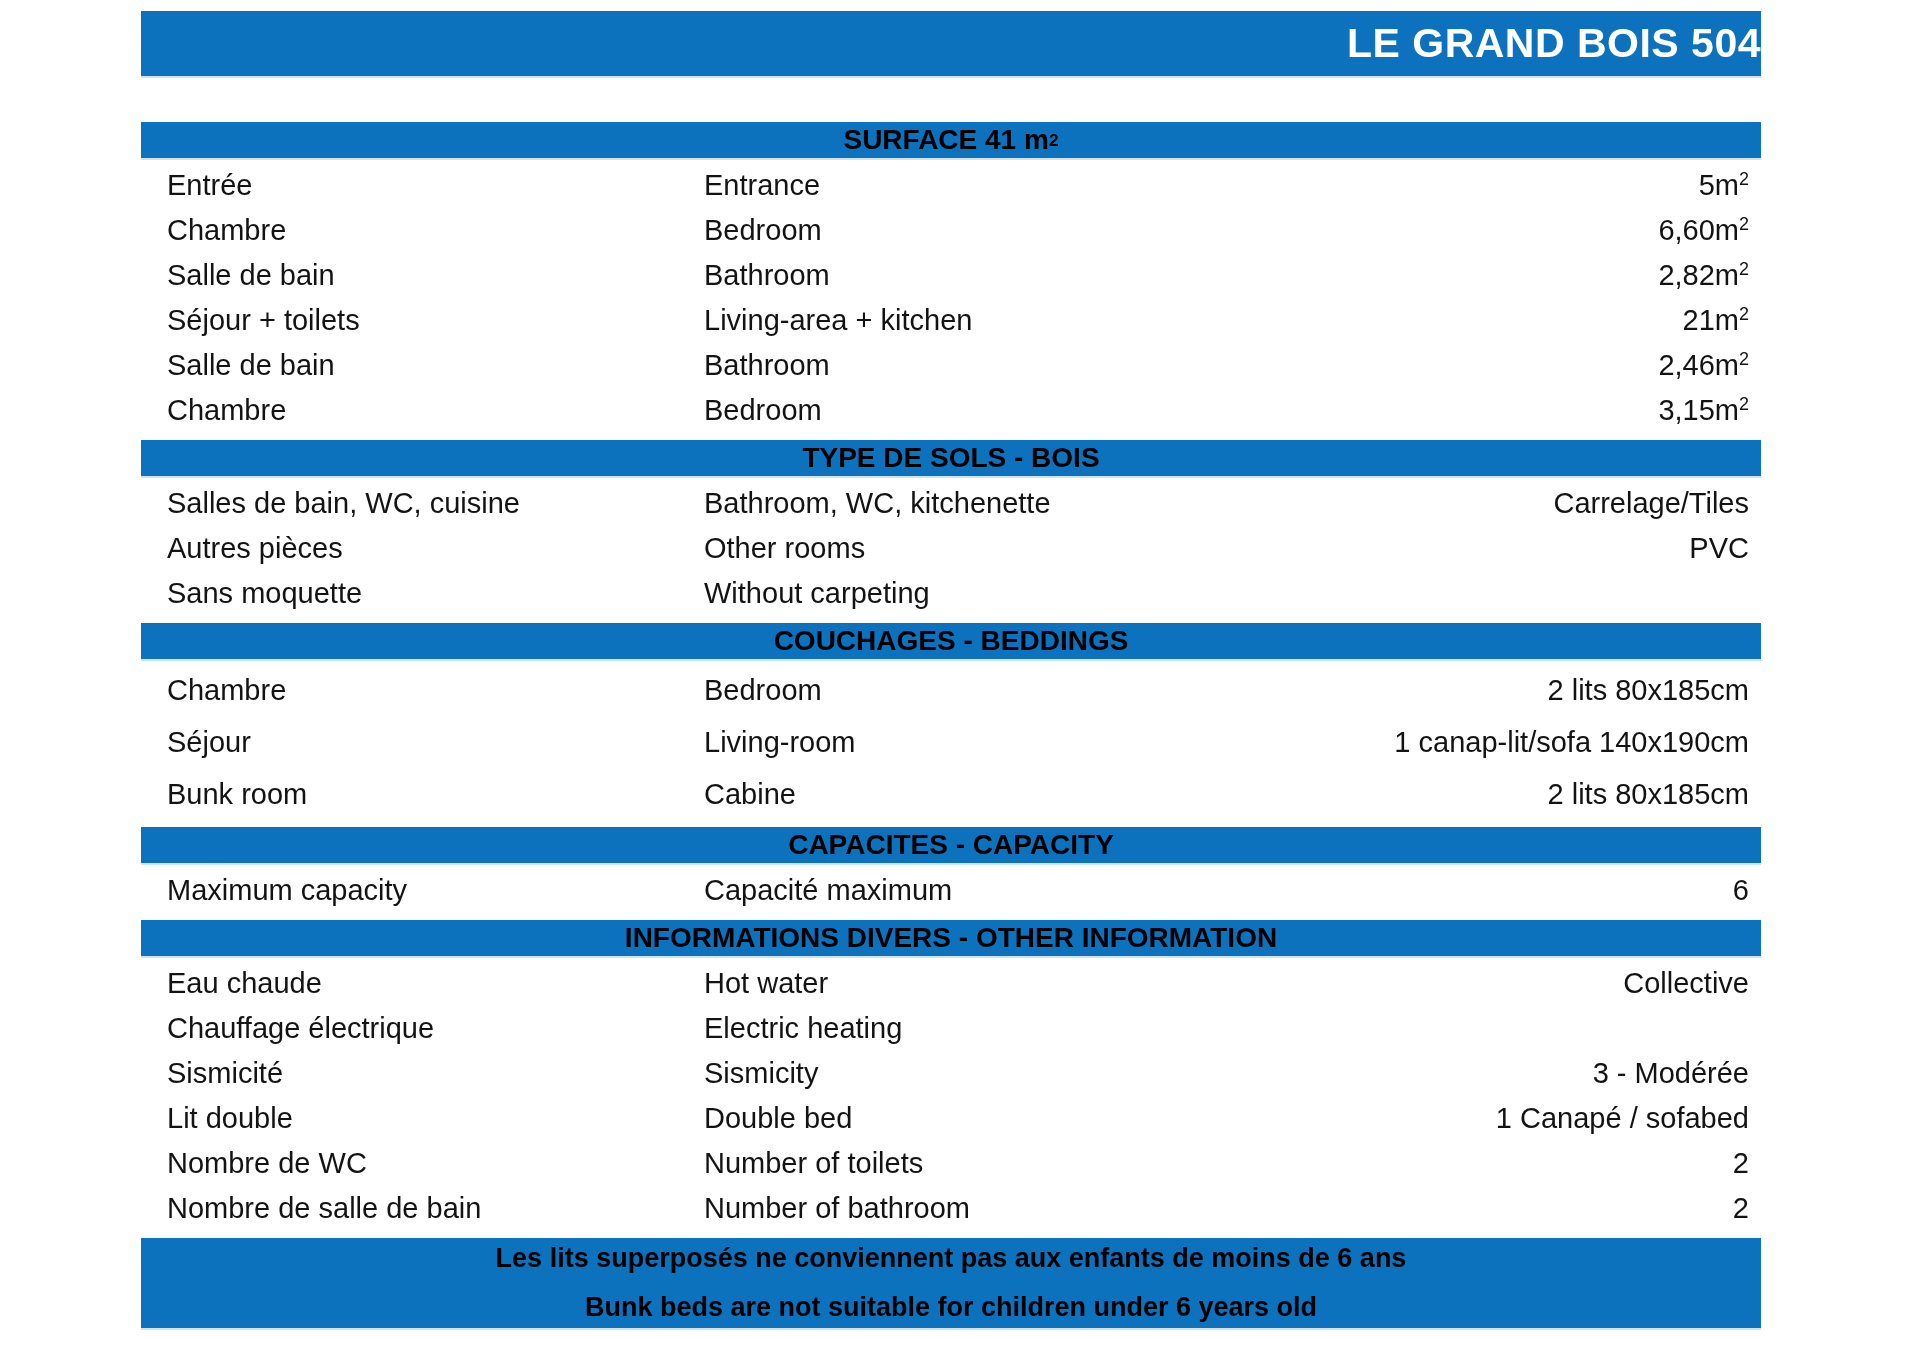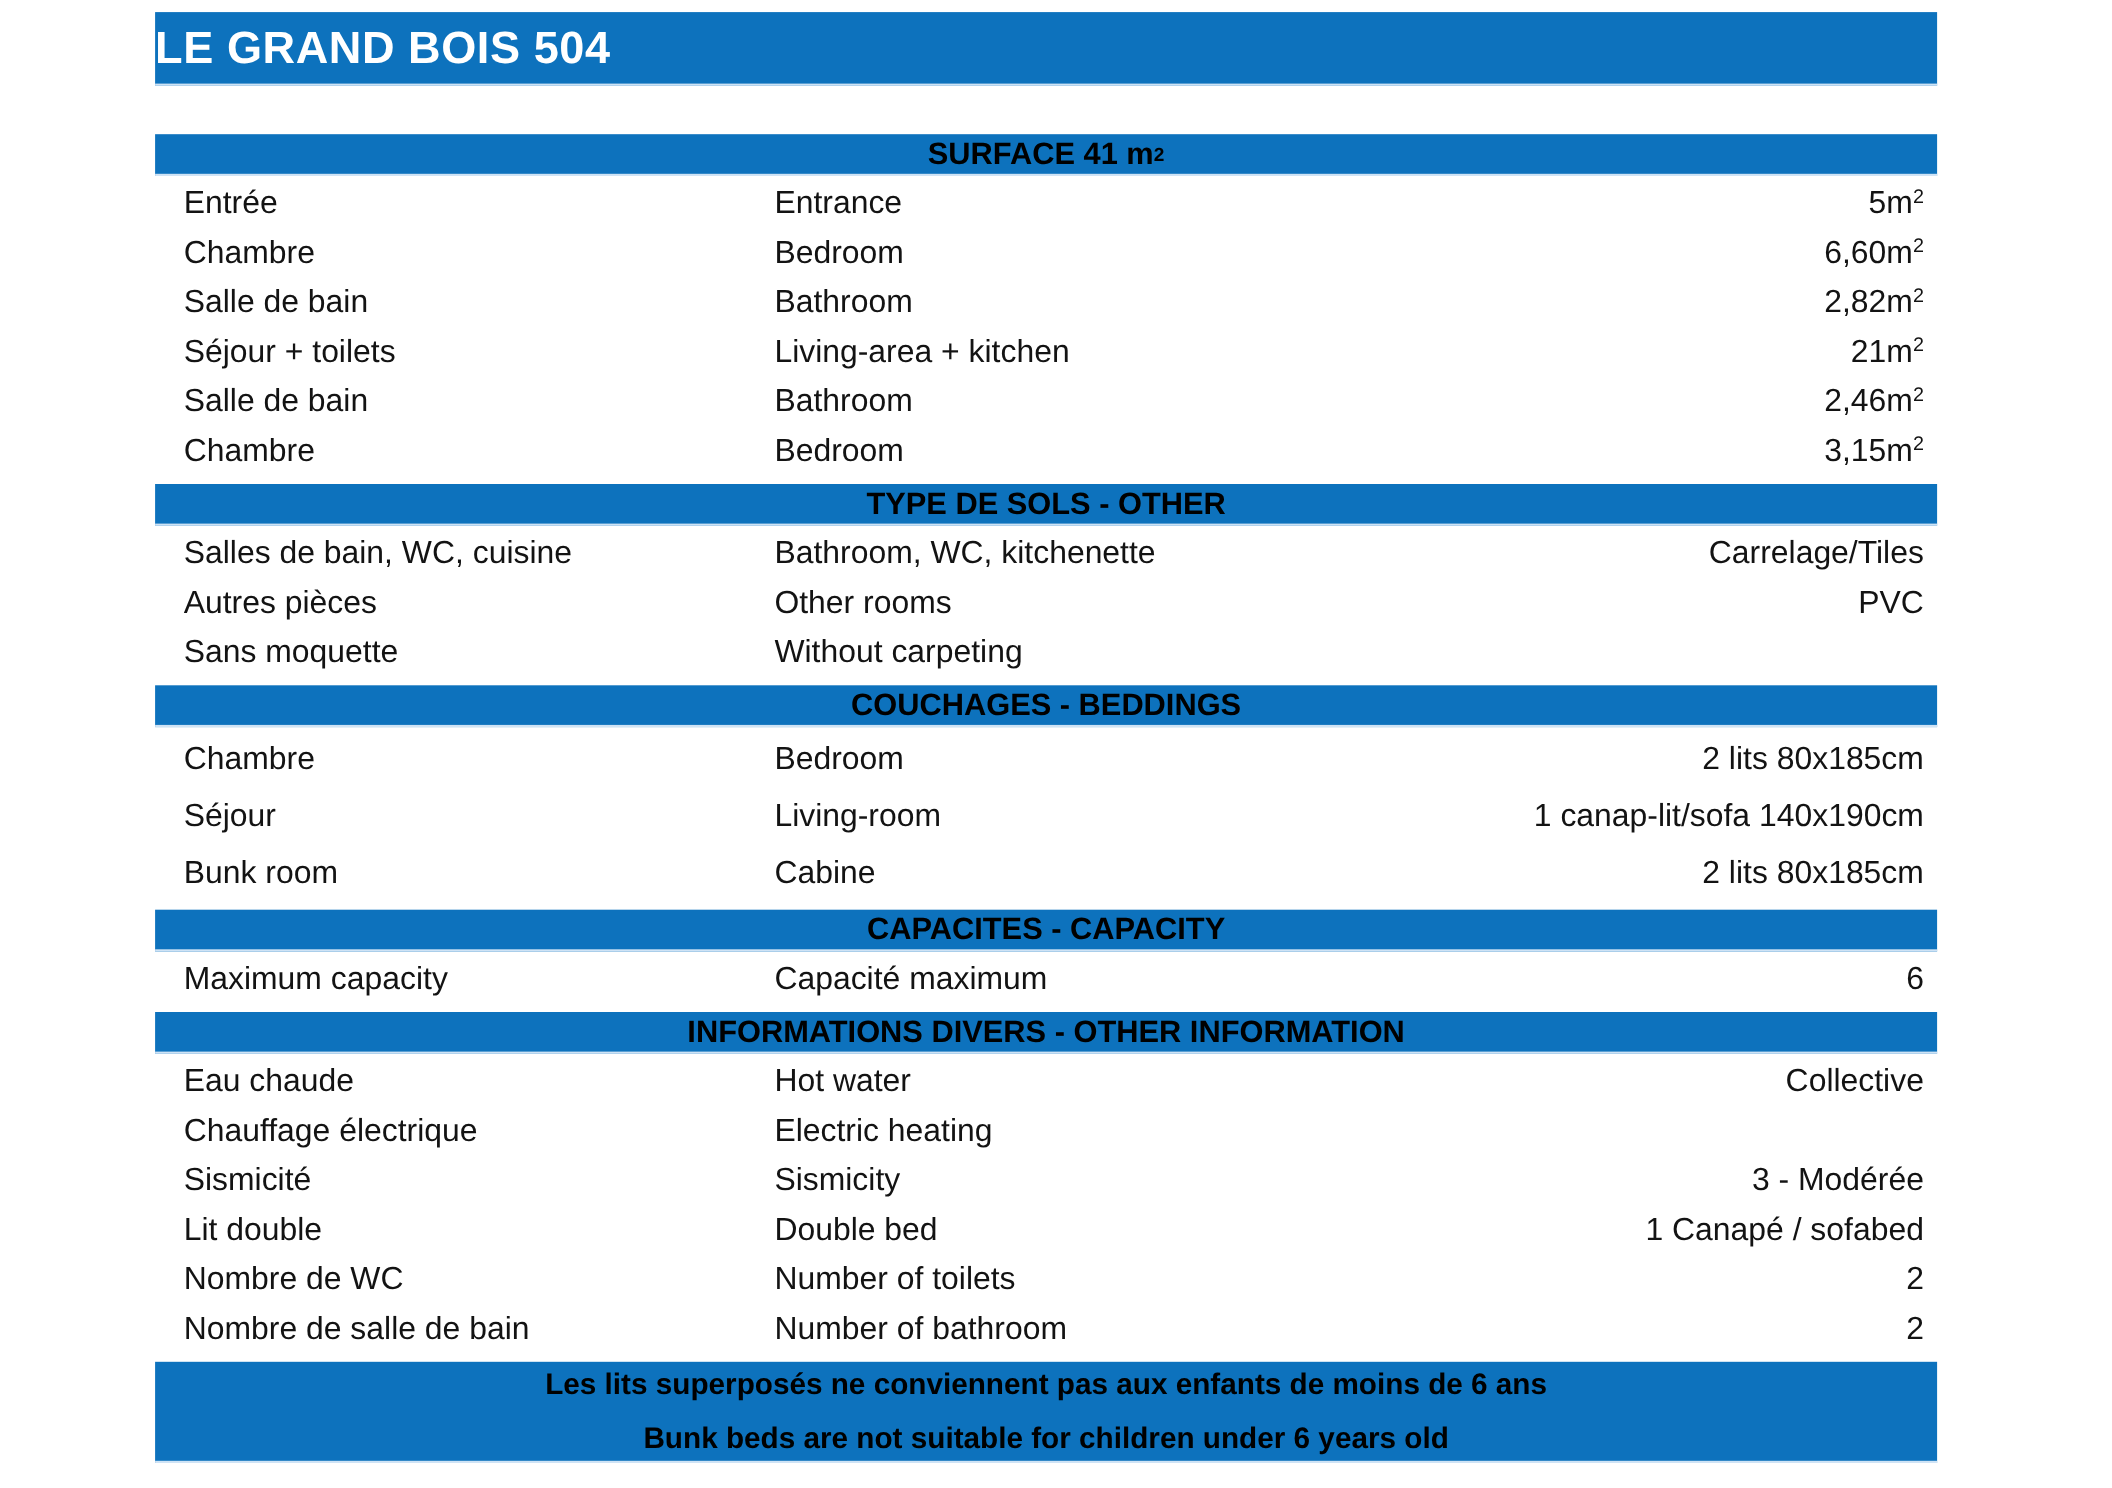--- a/index.html
+++ b/index.html
@@ -14,21 +14,21 @@
   }
   .sheet {
     position: absolute;
     left: 141px; top: 11px;
     width: 1620px;
   }
   .title-bar {
     height: 67px;
     background: var(--accent);
     border-bottom: 2px solid var(--bar-edge);
-    display: flex; align-items: center; justify-content: flex-start;
+    display: flex; align-items: center; justify-content: flex-end;
     margin-bottom: 44px;
   }
   .title-bar h1 {
     margin: 0;
     color: #ffffff;
     font-size: 41px;
     font-weight: 700;
     letter-spacing: 0.5px;
   }
   .section-header {
@@ -112,21 +112,21 @@
             <div class="cell val">2,46m<sup>2</sup></div>
           </div>
           <div class="row">
             <div class="cell fr">Chambre</div>
             <div class="cell en">Bedroom</div>
             <div class="cell val">3,15m<sup>2</sup></div>
           </div>
         </div>
       </section>
       <section class="section">
-        <div class="section-header">TYPE DE SOLS - OTHER</div>
+        <div class="section-header">TYPE DE SOLS - BOIS</div>
         <div class="rows">
           <div class="row">
             <div class="cell fr">Salles de bain, WC, cuisine</div>
             <div class="cell en">Bathroom, WC, kitchenette</div>
             <div class="cell val">Carrelage/Tiles</div>
           </div>
           <div class="row">
             <div class="cell fr">Autres pièces</div>
             <div class="cell en">Other rooms</div>
             <div class="cell val">PVC</div>

